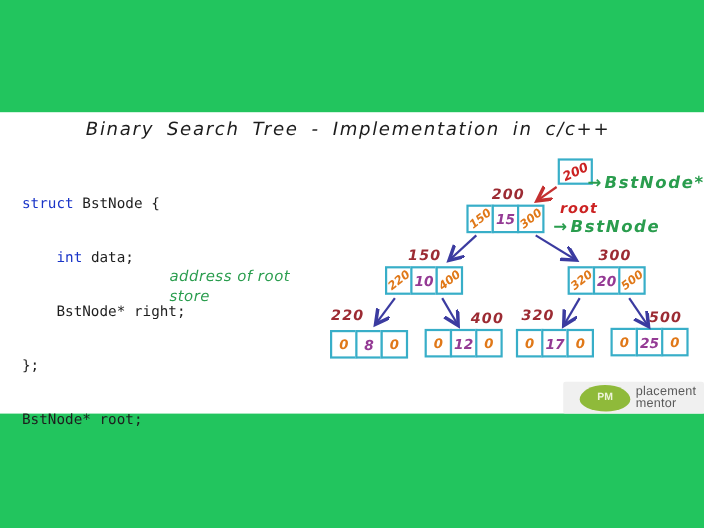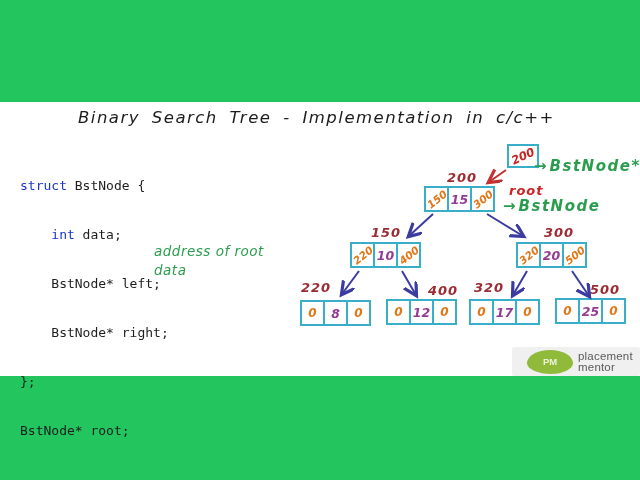--- a/index.html
+++ b/index.html
@@ -64,29 +64,28 @@
 <body>
 
 <div class="stage">
   <div class="whiteboard">
 
     <div class="abs title">Binary Search Tree - Implementation in c/c++</div>
 
     <div class="abs code">
       <div class="cl"><span class="kw">struct</span><span> BstNode {</span></div>
       <div class="cl"><span>    </span><span class="kw">int</span><span> data;</span></div>
-      <div class="cl">    BstNode* left;</div>
       <div class="cl">    BstNode* right;</div>
       <div class="cl">};</div>
       <div class="cl gap">BstNode* root;</div>
     </div>
 
     <div class="abs note">
       <div>address of root</div>
-      <div>data</div>
+      <div>store</div>
     </div>
 
     <div class="abs hlabel red" style="left:509px;top:33px;margin-top:48px;">root</div>
     <div class="abs" style="left:507px;top:42px;">
       <span class="rootcell">
           <span class="rootval">200</span>
         </span>
     </div>
     <div class="abs typ" style="left:534px;top:55px;">
       <span class="ag">→</span>

